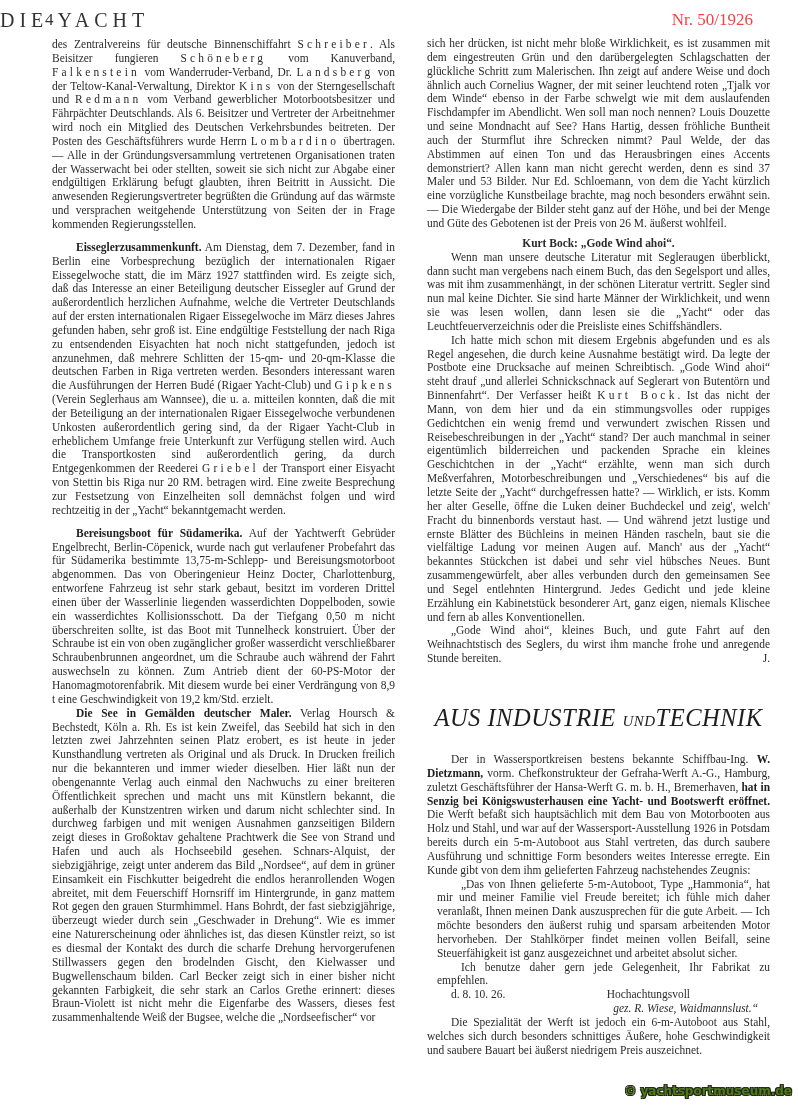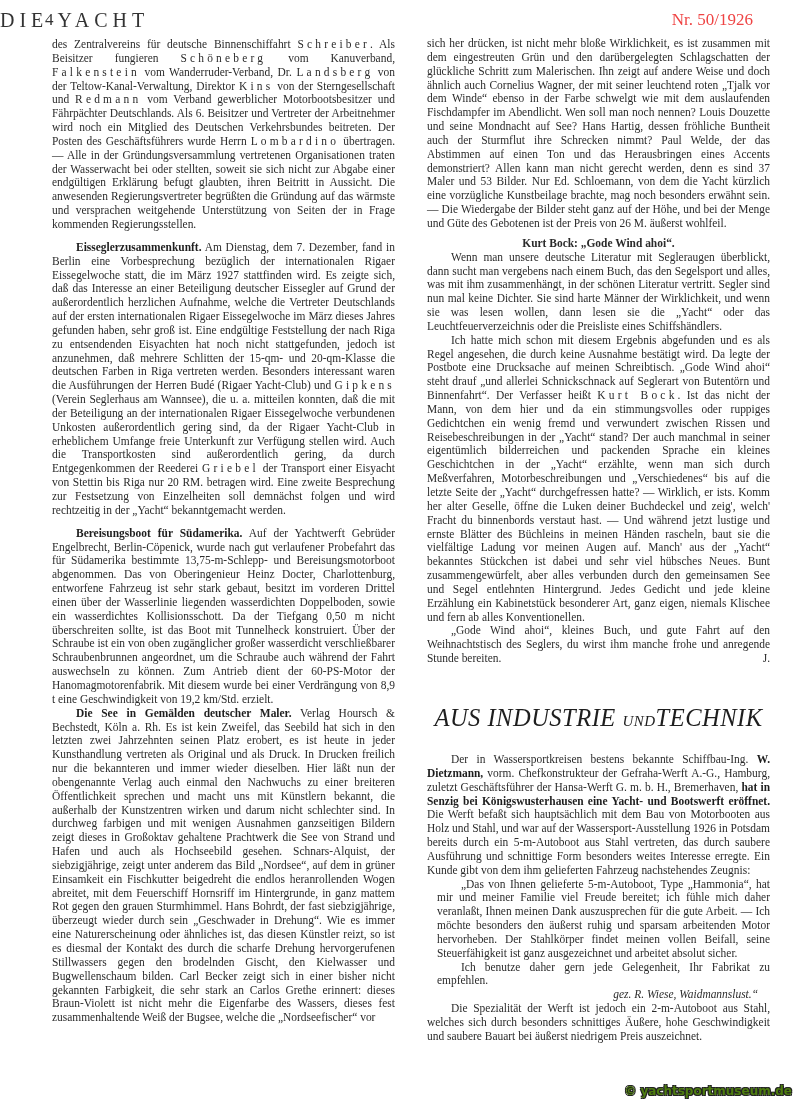--- a/index.html
+++ b/index.html
@@ -61,17 +61,21 @@
   <div class="subhead">Kurt Bock: „Gode Wind ahoi“.</div>
   <p class="ind">Wenn man unsere deutsche Literatur mit Segleraugen überblickt, dann sucht man vergebens nach einem Buch, das den Segelsport und alles, was mit ihm zusammenhängt, in der schönen Literatur vertritt. Segler sind nun mal keine Dichter. Sie sind harte Männer der Wirklichkeit, und wenn sie was lesen wollen, dann lesen sie die „Yacht“ oder das Leuchtfeuerverzeichnis oder die Preisliste eines Schiffshändlers.</p>
   <p class="ind"><span>Ich hatte mich schon mit diesem Ergebnis abgefunden und es als Regel angesehen, die durch keine Ausnahme bestätigt wird. Da legte der Postbote eine Drucksache auf meinen Schreibtisch. „Gode Wind ahoi“ steht drauf „und allerlei Schnickschnack auf Seglerart von Butentörn und Binnenfahrt“. Der Verfasser heißt </span><span class="sp">Kurt Bock</span><span>. Ist das nicht der Mann, von dem hier und da ein stimmungsvolles oder ruppiges Gedichtchen ein wenig fremd und verwundert zwischen Rissen und Reisebeschreibungen in der „Yacht“ stand? Der auch manchmal in seiner eigentümlich bilderreichen und packenden Sprache ein kleines Geschichtchen in der „Yacht“ erzählte, wenn man sich durch Meßverfahren, Motorbeschreibungen und „Verschiedenes“ bis auf die letzte Seite der „Yacht“ durchgefressen hatte? — Wirklich, er ists. Komm her alter Geselle, öffne die Luken deiner Buchdeckel und zeig', welch' Fracht du binnenbords verstaut hast. — Und während jetzt lustige und ernste Blätter des Büchleins in meinen Händen rascheln, baut sie die vielfältige Ladung vor meinen Augen auf. Manch' aus der „Yacht“ bekanntes Stückchen ist dabei und sehr viel hübsches Neues. Bunt zusammengewürfelt, aber alles verbunden durch den gemeinsamen See und Segel entlehnten Hintergrund. Jedes Gedicht und jede kleine Erzählung ein Kabinetstück besonderer Art, ganz eigen, niemals Klischee und fern ab alles Konventionellen.</span></p>
   <p class="ind"><span>„Gode Wind ahoi“, kleines Buch, und gute Fahrt auf den Weihnachtstisch des Seglers, du wirst ihm manche frohe und anregende Stunde bereiten.</span> <span class="sign-j">J.</span></p>
 
   <div class="section-title ind-tech"><span>AUS INDUSTRIE</span> <span class="small">UND</span><span>TECHNIK</span></div>
 
   <p class="ind"><span>Der in Wassersportkreisen bestens bekannte Schiffbau-Ing. </span><b>W. Dietzmann,</b><span> vorm. Chefkonstrukteur der Gefraha-Werft A.-G., Hamburg, zuletzt Geschäftsführer der Hansa-Werft G. m. b. H., Bremerhaven, </span><b>hat in Senzig bei Königswusterhausen eine Yacht- und Bootswerft eröffnet.</b><span> Die Werft befaßt sich hauptsächlich mit dem Bau von Motorbooten aus Holz und Stahl, und war auf der Wassersport-Ausstellung 1926 in Potsdam bereits durch ein 5-m-Autoboot aus Stahl vertreten, das durch saubere Ausführung und schnittige Form besonders weites Interesse erregte. Ein Kunde gibt von dem ihm gelieferten Fahrzeug nachstehendes Zeugnis:</span></p>
   <p class="ind" style="padding-left:10px; text-indent:24px;">„Das von Ihnen gelieferte 5-m-Autoboot, Type „Hammonia“, hat mir und meiner Familie viel Freude bereitet; ich fühle mich daher veranlaßt, Ihnen meinen Dank auszusprechen für die gute Arbeit. — Ich möchte besonders den äußerst ruhig und sparsam arbeitenden Motor hervorheben. Der Stahlkörper findet meinen vollen Beifall, seine Steuerfähigkeit ist ganz ausgezeichnet und arbeitet absolut sicher.</p>
   <p class="ind" style="padding-left:10px; text-indent:24px;">Ich benutze daher gern jede Gelegenheit, Ihr Fabrikat zu empfehlen.</p>
+  <div class="sig-row">
+    <span>d. 8. 10. 26.</span>
+    <span style="padding-right:60px;">Hochachtungsvoll</span>
+  </div>
   <div class="sig-right" style="padding-right:0; text-align:right; margin-right:12px;">gez. R. Wiese, Waidmannslust.“</div>
-  <p class="ind">Die Spezialität der Werft ist jedoch ein 2-m-Autoboot aus Stahl, welches sich durch besonders schnittiges Äußere, hohe Geschwindigkeit und saubere Bauart bei äußerst niedrigem Preis auszeichnet.</p>
+  <p class="ind">Die Spezialität der Werft ist jedoch ein 6-m-Autoboot aus Stahl, welches sich durch besonders schnittiges Äußere, hohe Geschwindigkeit und saubere Bauart bei äußerst niedrigem Preis auszeichnet.</p>
 </div>
 
 <div class="watermark">© yachtsportmuseum.de</div>
 
 </body></html>

